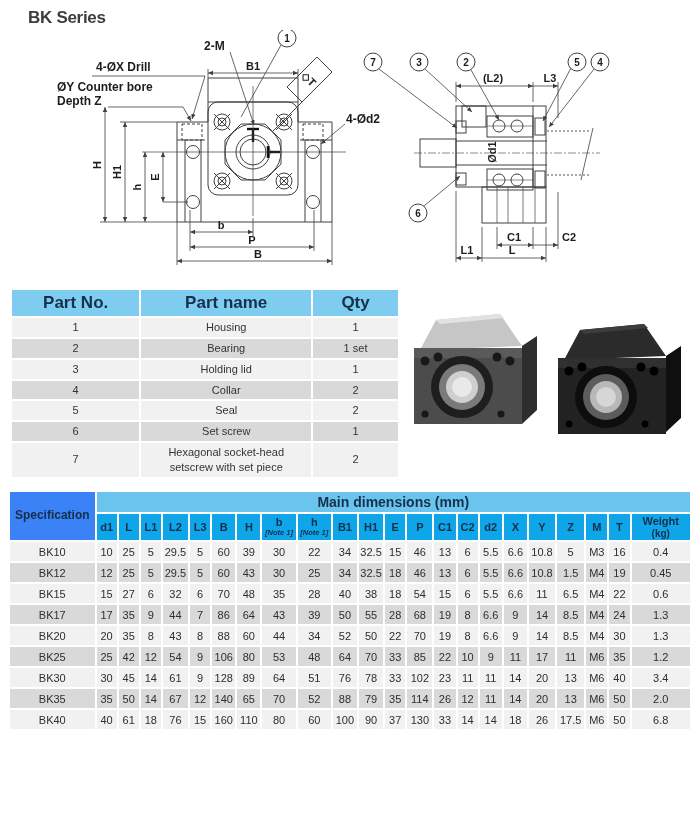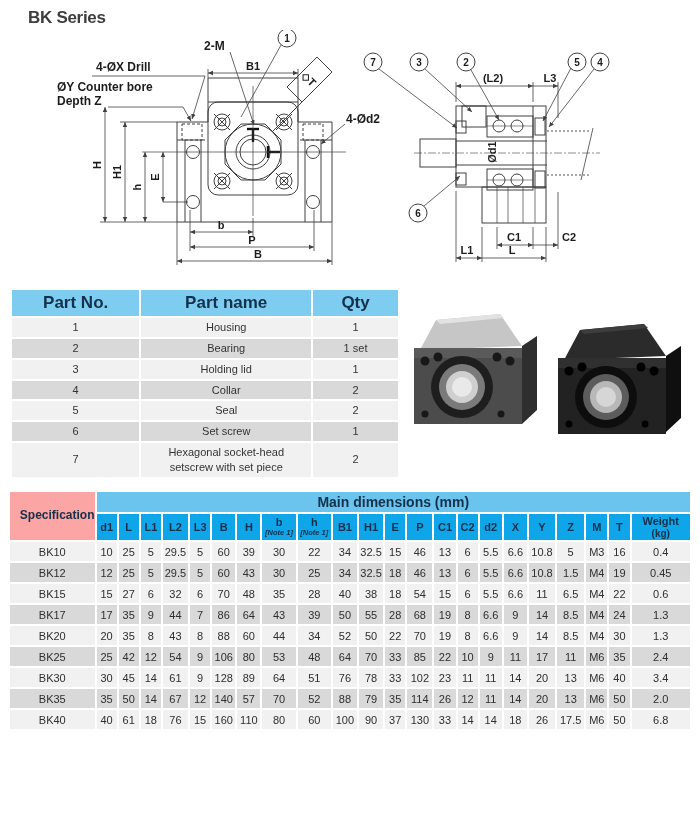--- a/index.html
+++ b/index.html
@@ -18,21 +18,21 @@
   table { border-collapse:separate; border-spacing:2px; background:#ffffff; }
 
   .parts-table { position:absolute; left:10px; top:288px; width:390px; }
   .parts-table th { background:#7ecdf1; color:#14304a; font-size:17px; font-weight:bold; padding:3px 4px; text-align:center; }
   .parts-table td { font-size:11px; color:#333333; text-align:center; padding:2px 6px; line-height:1.35; }
   .parts-table tbody tr:nth-child(odd) td { background:#f1f1f1; }
   .parts-table tbody tr:nth-child(even) td { background:#d9d9d9; }
 
   .dim-table { position:absolute; left:8px; top:490px; width:684px; table-layout:fixed; }
   .dim-table thead th { background:#0ea5e9; color:#14304a; font-size:11px; font-weight:bold; padding:1px 0; vertical-align:middle; text-align:center; line-height:1.15; }
-  .dim-table thead th.spec { background:#fca5a5; font-size:12px;text-align:right; }
+  .dim-table thead th.spec { background:#3b82f6; font-size:12px; }
   .dim-table thead th.band { background:#6ac4ee; font-size:14px; height:20px; }
   .dim-table .note { font-size:7.5px; font-weight:bold;font-style:italic; }
   .dim-table .sub  { font-size:10px; font-weight:bold; }
   .dim-table td { font-size:11px; color:#2e2e2e; text-align:center; padding:2px 0; height:19px; vertical-align:middle; }
   .dim-table tbody tr:nth-child(odd) td { background:#f1f1f1; }
   .dim-table tbody tr:nth-child(even) td { background:#d9d9d9; }
 </style>
 </head>
 <body>
 
@@ -591,21 +591,21 @@
           <td>33</td>
           <td>85</td>
           <td>22</td>
           <td>10</td>
           <td>9</td>
           <td>11</td>
           <td>17</td>
           <td>11</td>
           <td>M6</td>
           <td>35</td>
-          <td>2.4</td>
+          <td>1.2</td>
         </tr>
         <tr>
           <td>BK30</td>
           <td>30</td>
           <td>45</td>
           <td>14</td>
           <td>61</td>
           <td>9</td>
           <td>128</td>
           <td>89</td>
@@ -626,21 +626,21 @@
           <td>3.4</td>
         </tr>
         <tr>
           <td>BK35</td>
           <td>35</td>
           <td>50</td>
           <td>14</td>
           <td>67</td>
           <td>12</td>
           <td>140</td>
-          <td>57</td>
+          <td>65</td>
           <td>70</td>
           <td>52</td>
           <td>88</td>
           <td>79</td>
           <td>35</td>
           <td>114</td>
           <td>26</td>
           <td>12</td>
           <td>11</td>
           <td>14</td>

